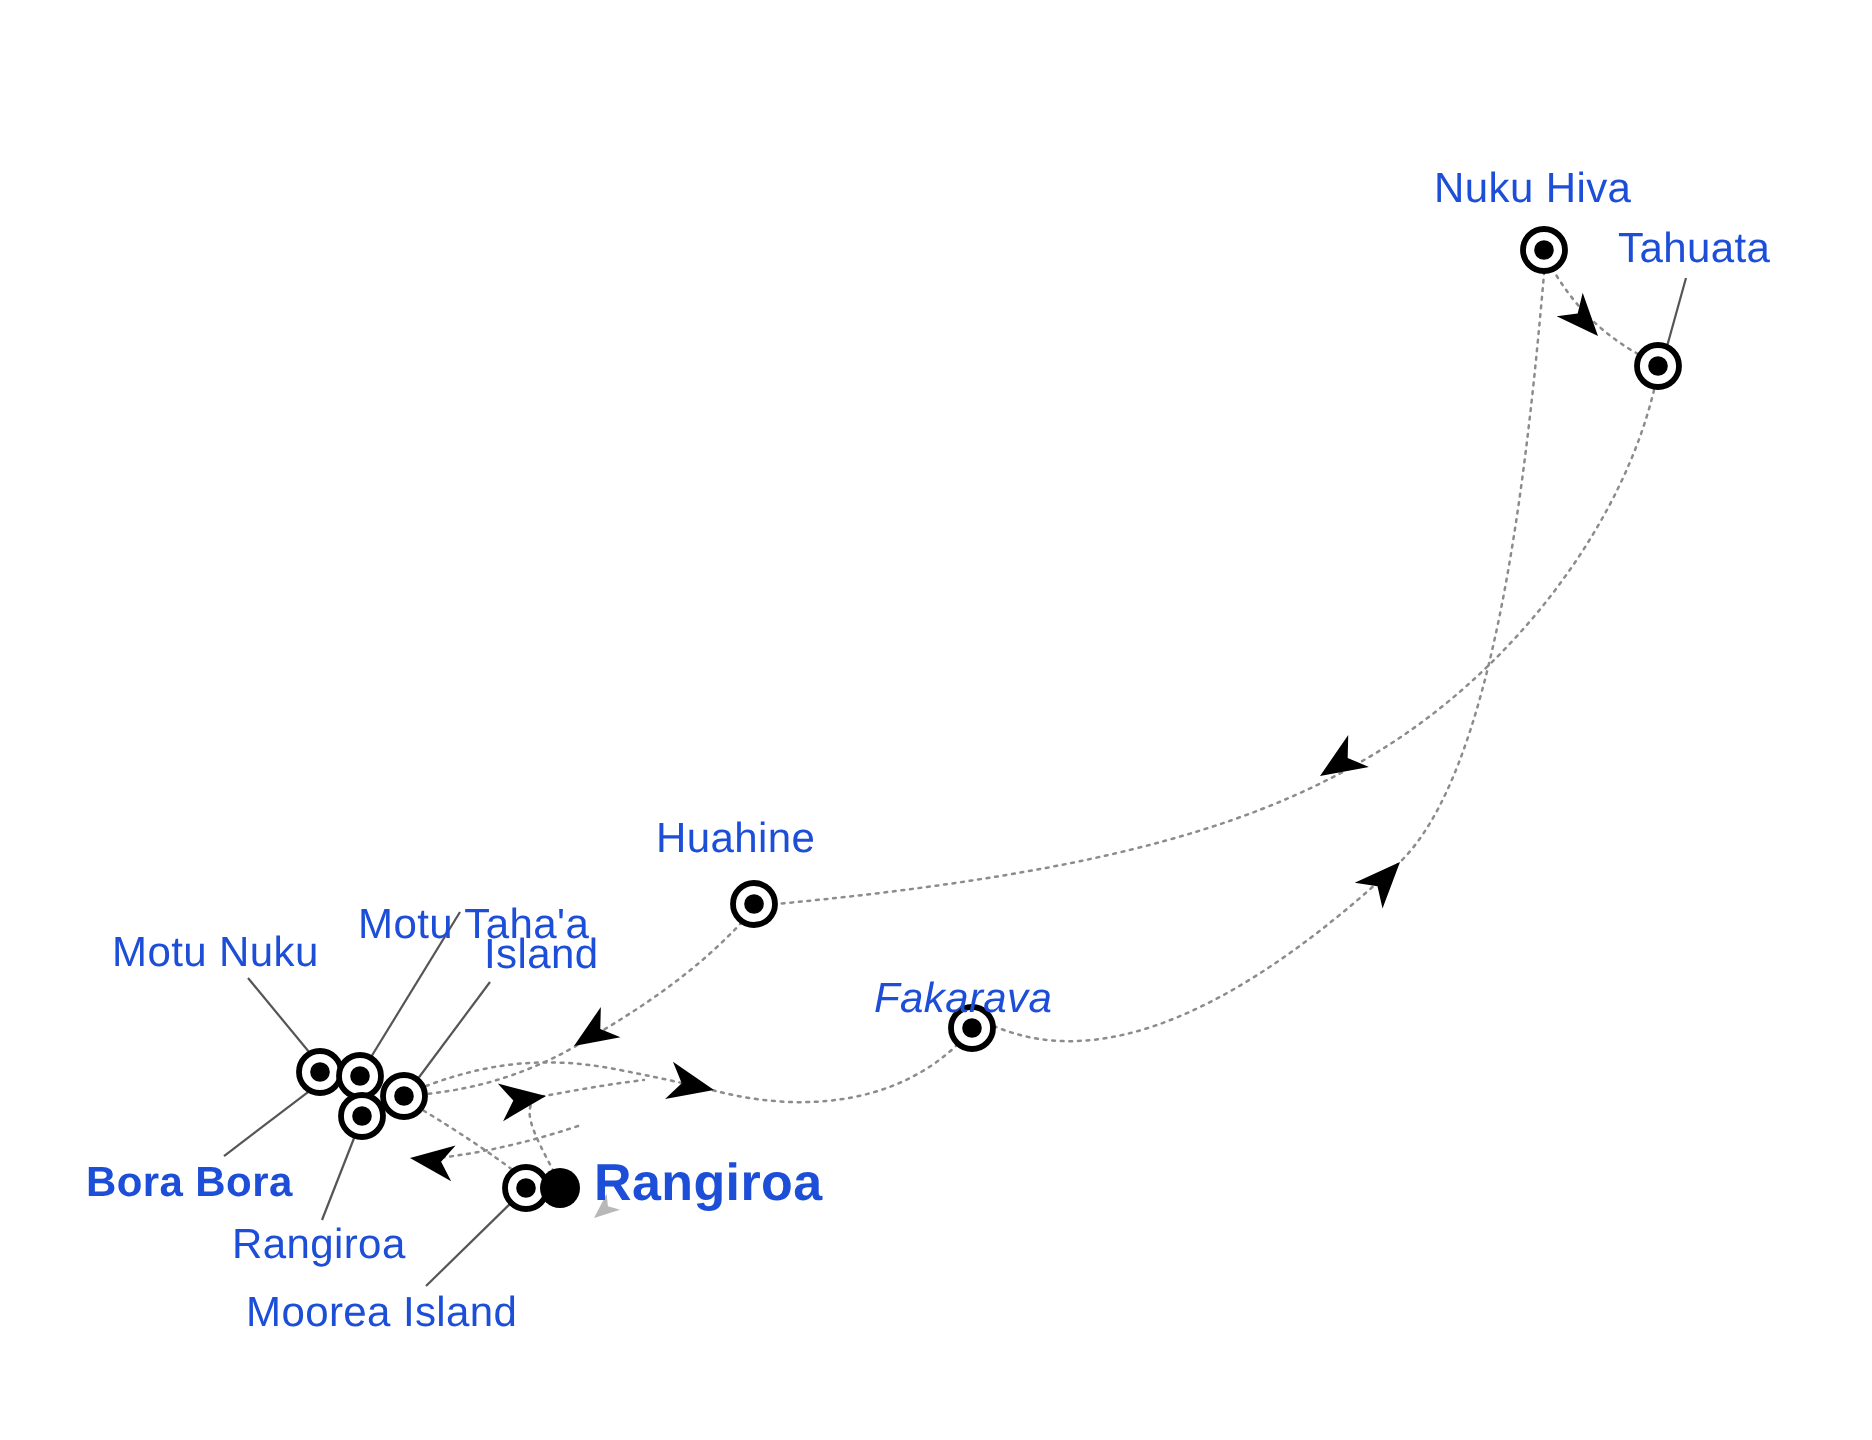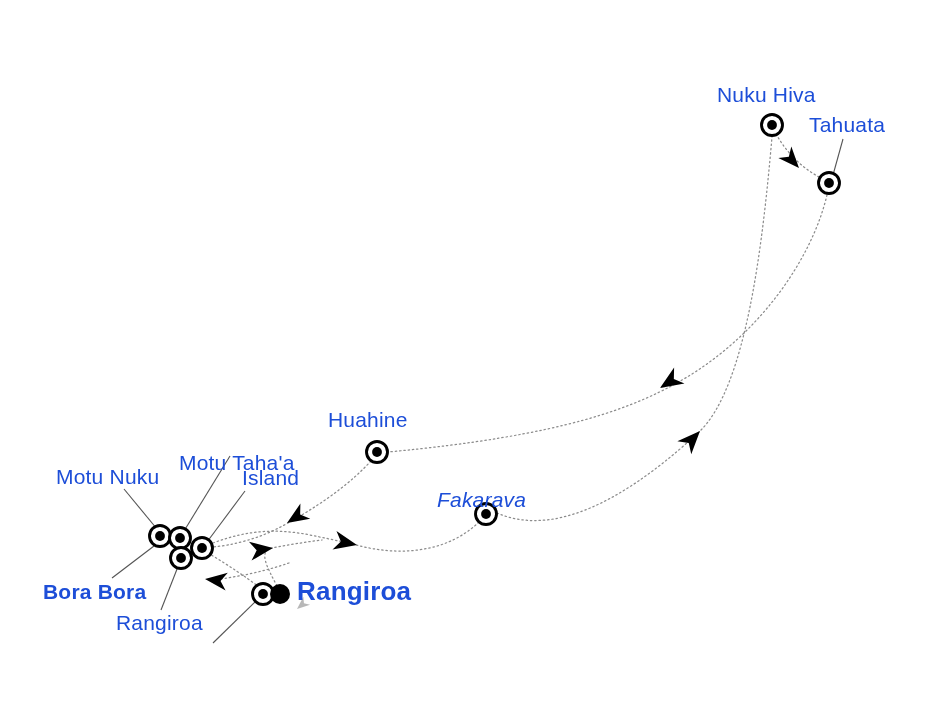--- a/index.html
+++ b/index.html
@@ -68,14 +68,15 @@
 
   <div class="port-label" style="left: 717px; top: 83px;">Nuku Hiva</div>
   <div class="port-label" style="left: 809px; top: 113px;">Tahuata</div>
   <div class="port-label" style="left: 328px; top: 408px;">Huahine</div>
   <div class="port-label" style="left: 437px; top: 488px; font-style: italic;">Fakarava</div>
   <div class="port-label" style="left: 179px; top: 451px;">Motu Taha'a</div>
   <div class="port-label" style="left: 56px; top: 465px;">Motu Nuku</div>
   <div class="port-label" style="left: 242px; top: 466px;">Island</div>
   <div class="port-label" style="left: 43px; top: 580px; font-weight: bold;">Bora Bora</div>
   <div class="port-label" style="left: 116px; top: 611px;">Rangiroa</div>
+  <div class="port-label" style="left: 123px; top: 645px;">Moorea Island</div>
   <div class="port-label embark" style="left: 297px; top: 580px;">Rangiroa</div>
 </div>
 
 </body></html>

